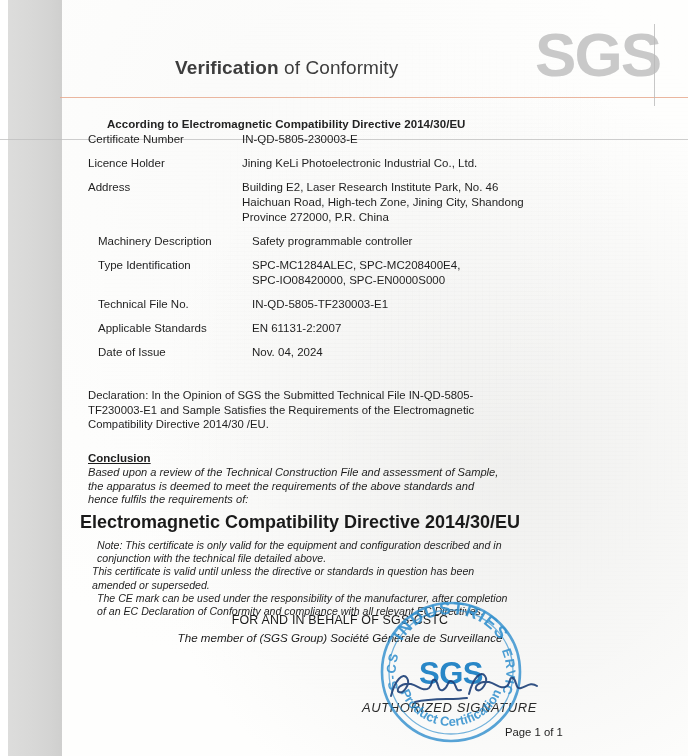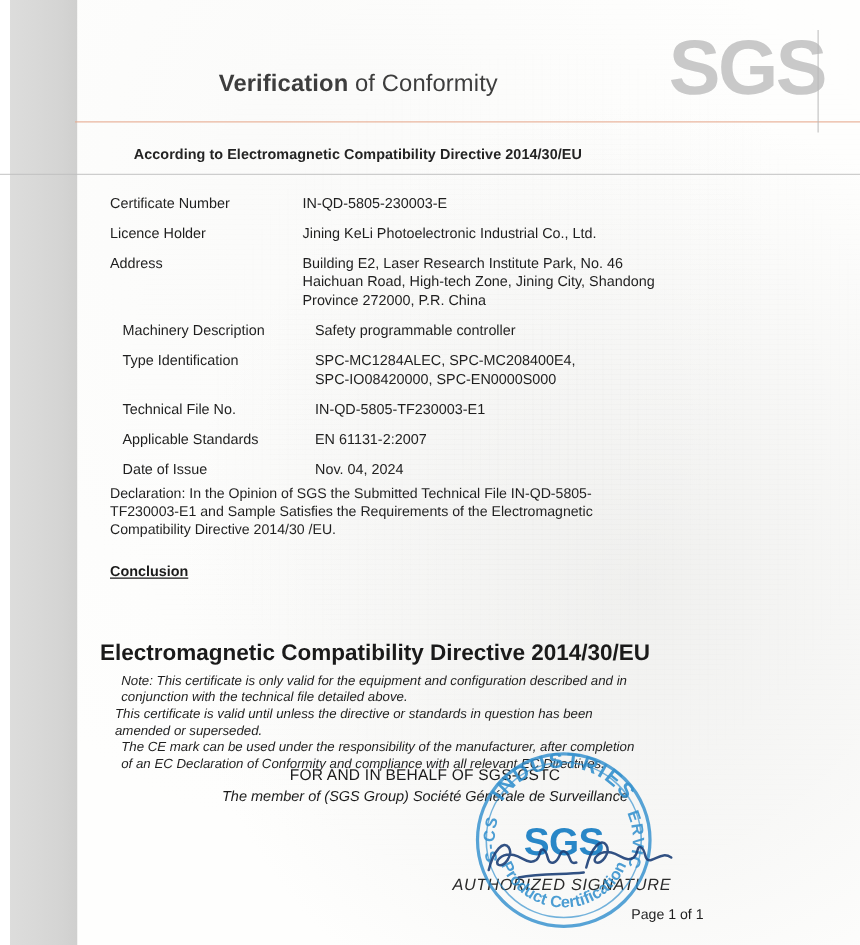--- a/index.html
+++ b/index.html
@@ -133,21 +133,21 @@
     left: 0; top: 139px;
     width: 688px; height: 1px;
     background: #bdbdbd;
     opacity: 0.75;
     z-index: 2;
   }
 
   
   .fields {
     position: absolute;
-    left: 88px; top: 156px;
+    left: 88px; top: 132px;
     width: 470px;
   }
   .field-row {
     display: flex;
     margin-bottom: 9px;
   }
   .field-label {
     width: 154px;
     flex: 0 0 154px;
     font-size: 11.5px;
@@ -322,20 +322,21 @@
       </div>
       <div class="field-row gap-before">
         <div class="field-label">Date of Issue</div>
         <div class="field-value">Nov. 04, 2024</div>
       </div>
     </div>
 
     <div class="declaration">Declaration: In the Opinion of SGS the Submitted Technical File IN-QD-5805-TF230003-E1 and Sample Satisfies the Requirements of the Electromagnetic Compatibility Directive 2014/30 /EU.</div>
 
     <div class="conclusion-head">Conclusion</div>
+    <div class="conclusion-body">Based upon a review of the Technical Construction File and assessment of Sample, the apparatus is deemed to meet the requirements of the above standards and hence fulfils the requirements of:</div>
     <div class="directive-heading">Electromagnetic Compatibility Directive 2014/30/EU</div>
 
     <div class="notes">
       <div class="indent">Note: This certificate is only valid for the equipment and configuration described and in conjunction with the technical file detailed above.</div>
       <div>This certificate is valid until unless the directive or standards in question has been amended or superseded.</div>
       <div class="indent">The CE mark can be used under the responsibility of the manufacturer, after completion of an EC Declaration of Conformity and compliance with all relevant EC Directives.</div>
     </div>
 
     <div class="signature-block">
       <div class="sig-line-1">FOR AND IN BEHALF OF SGS-CSTC</div>

